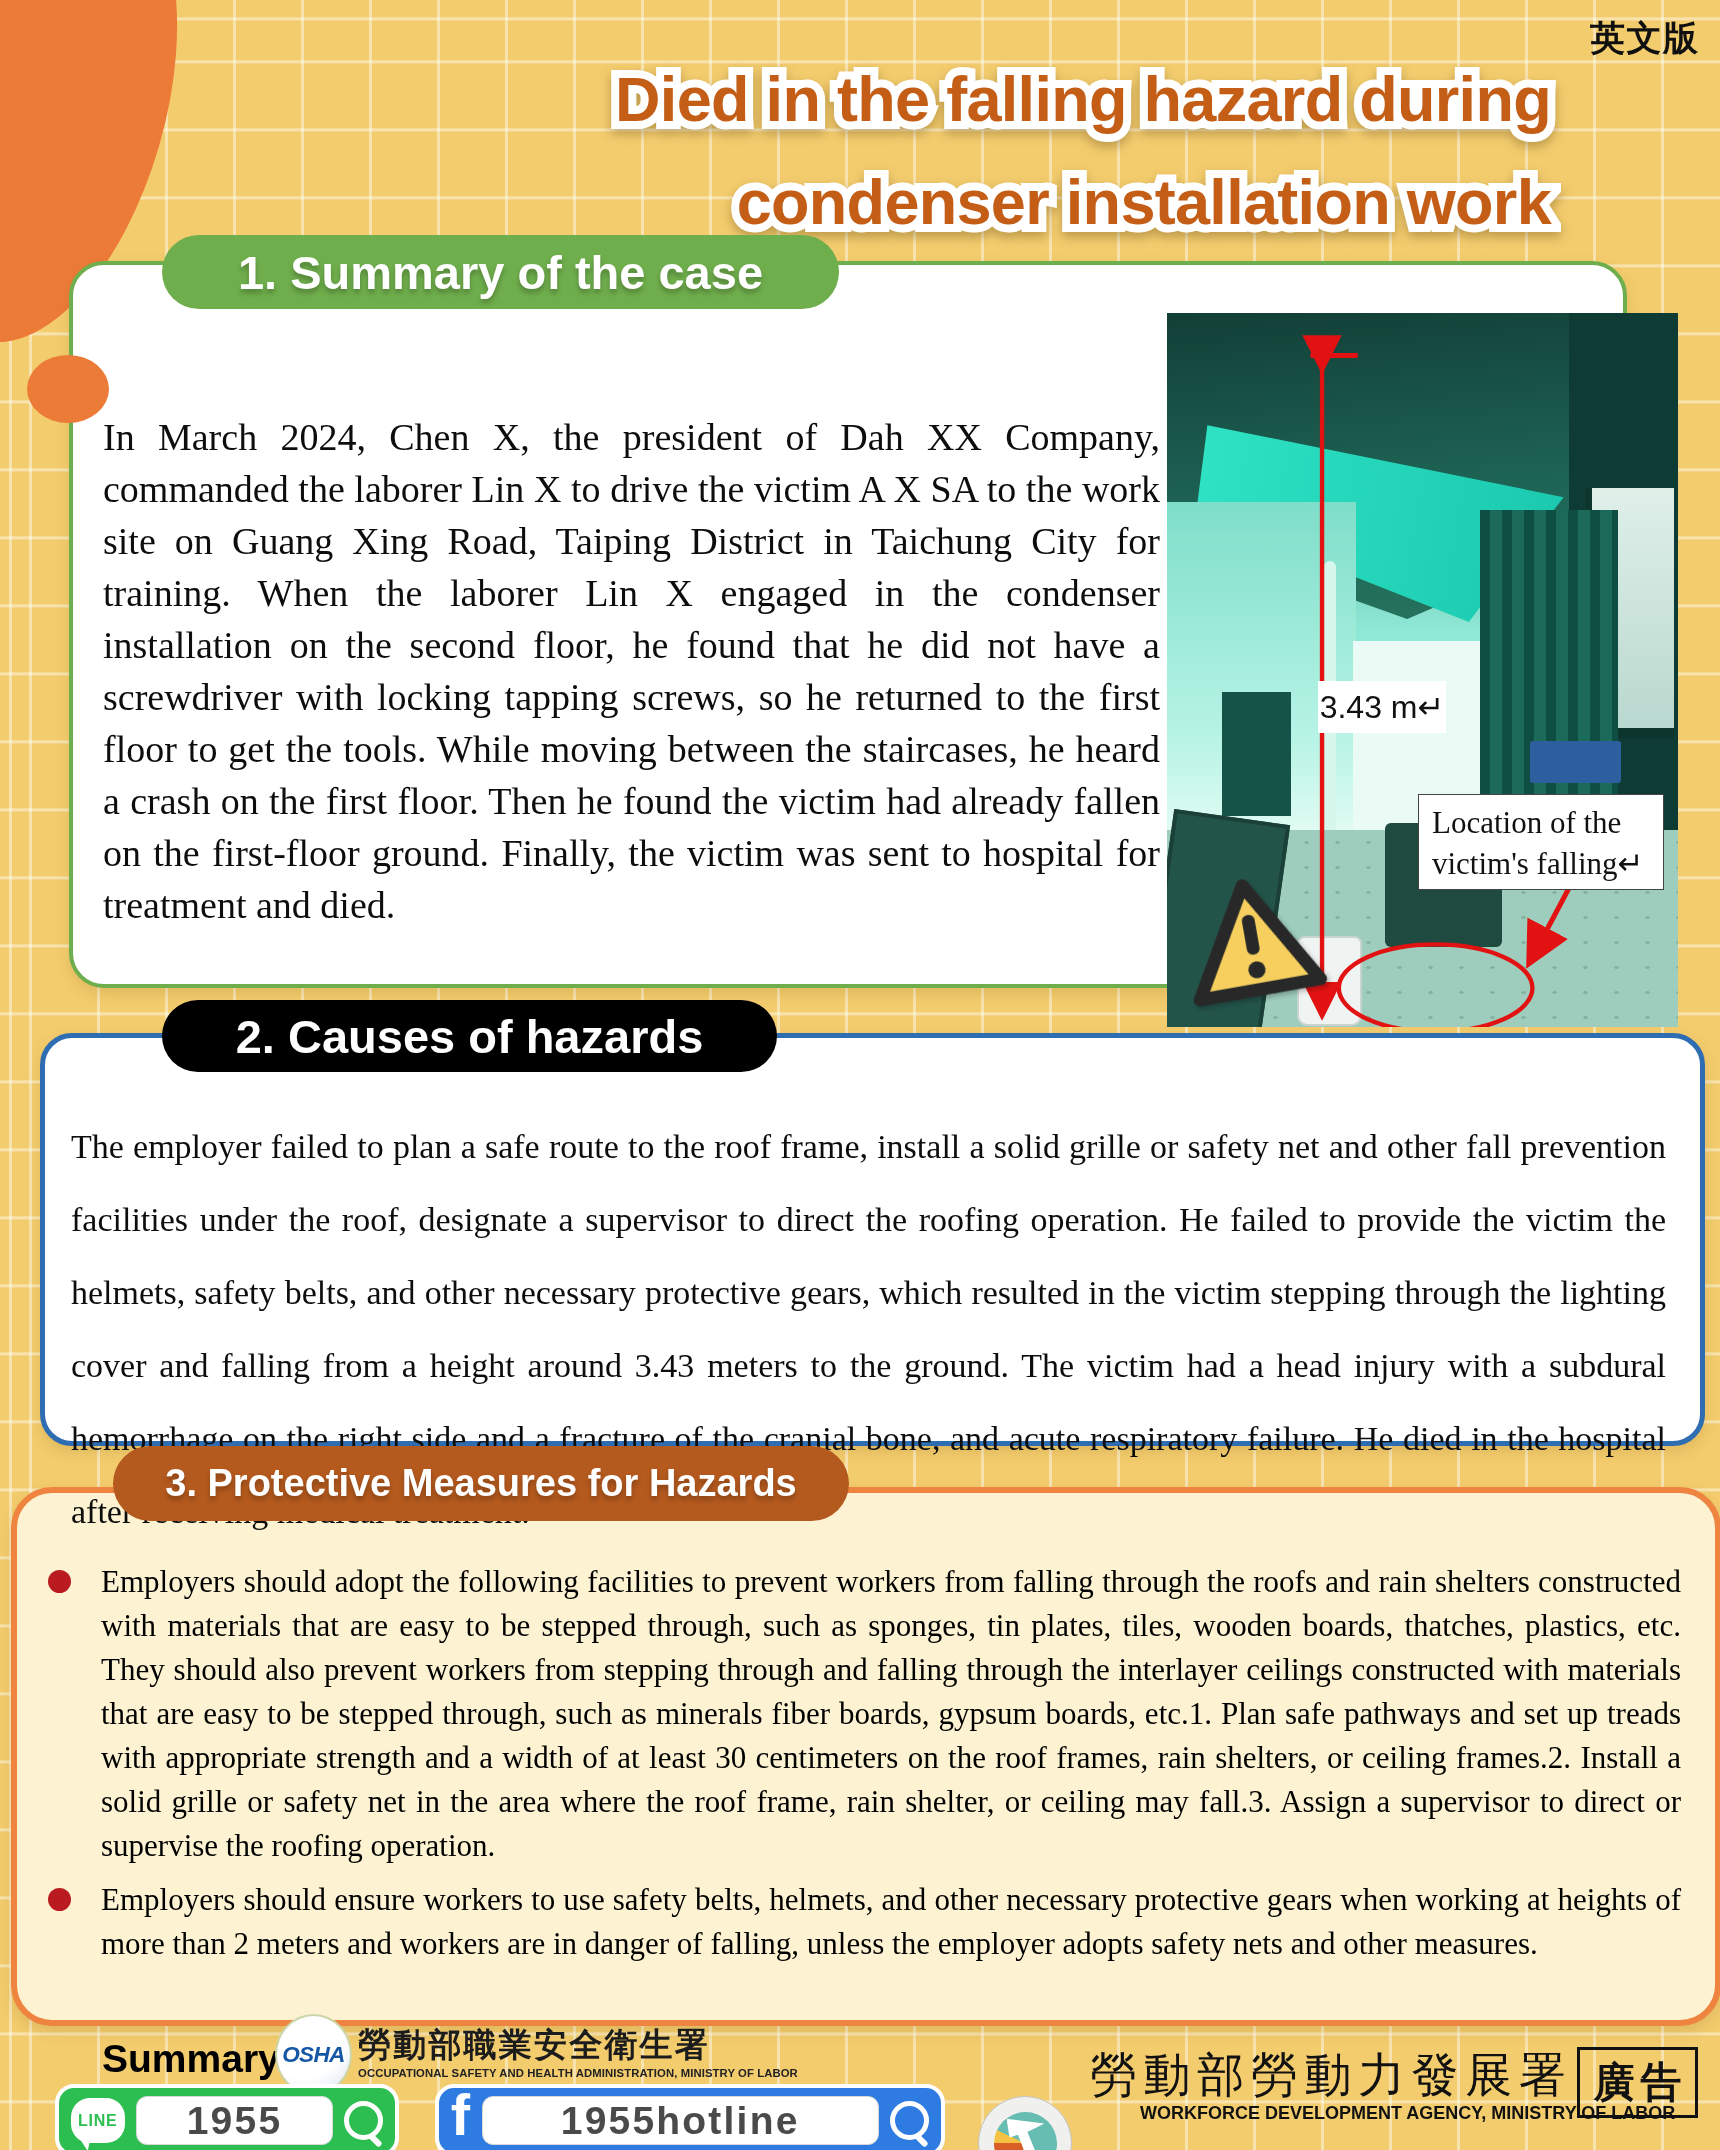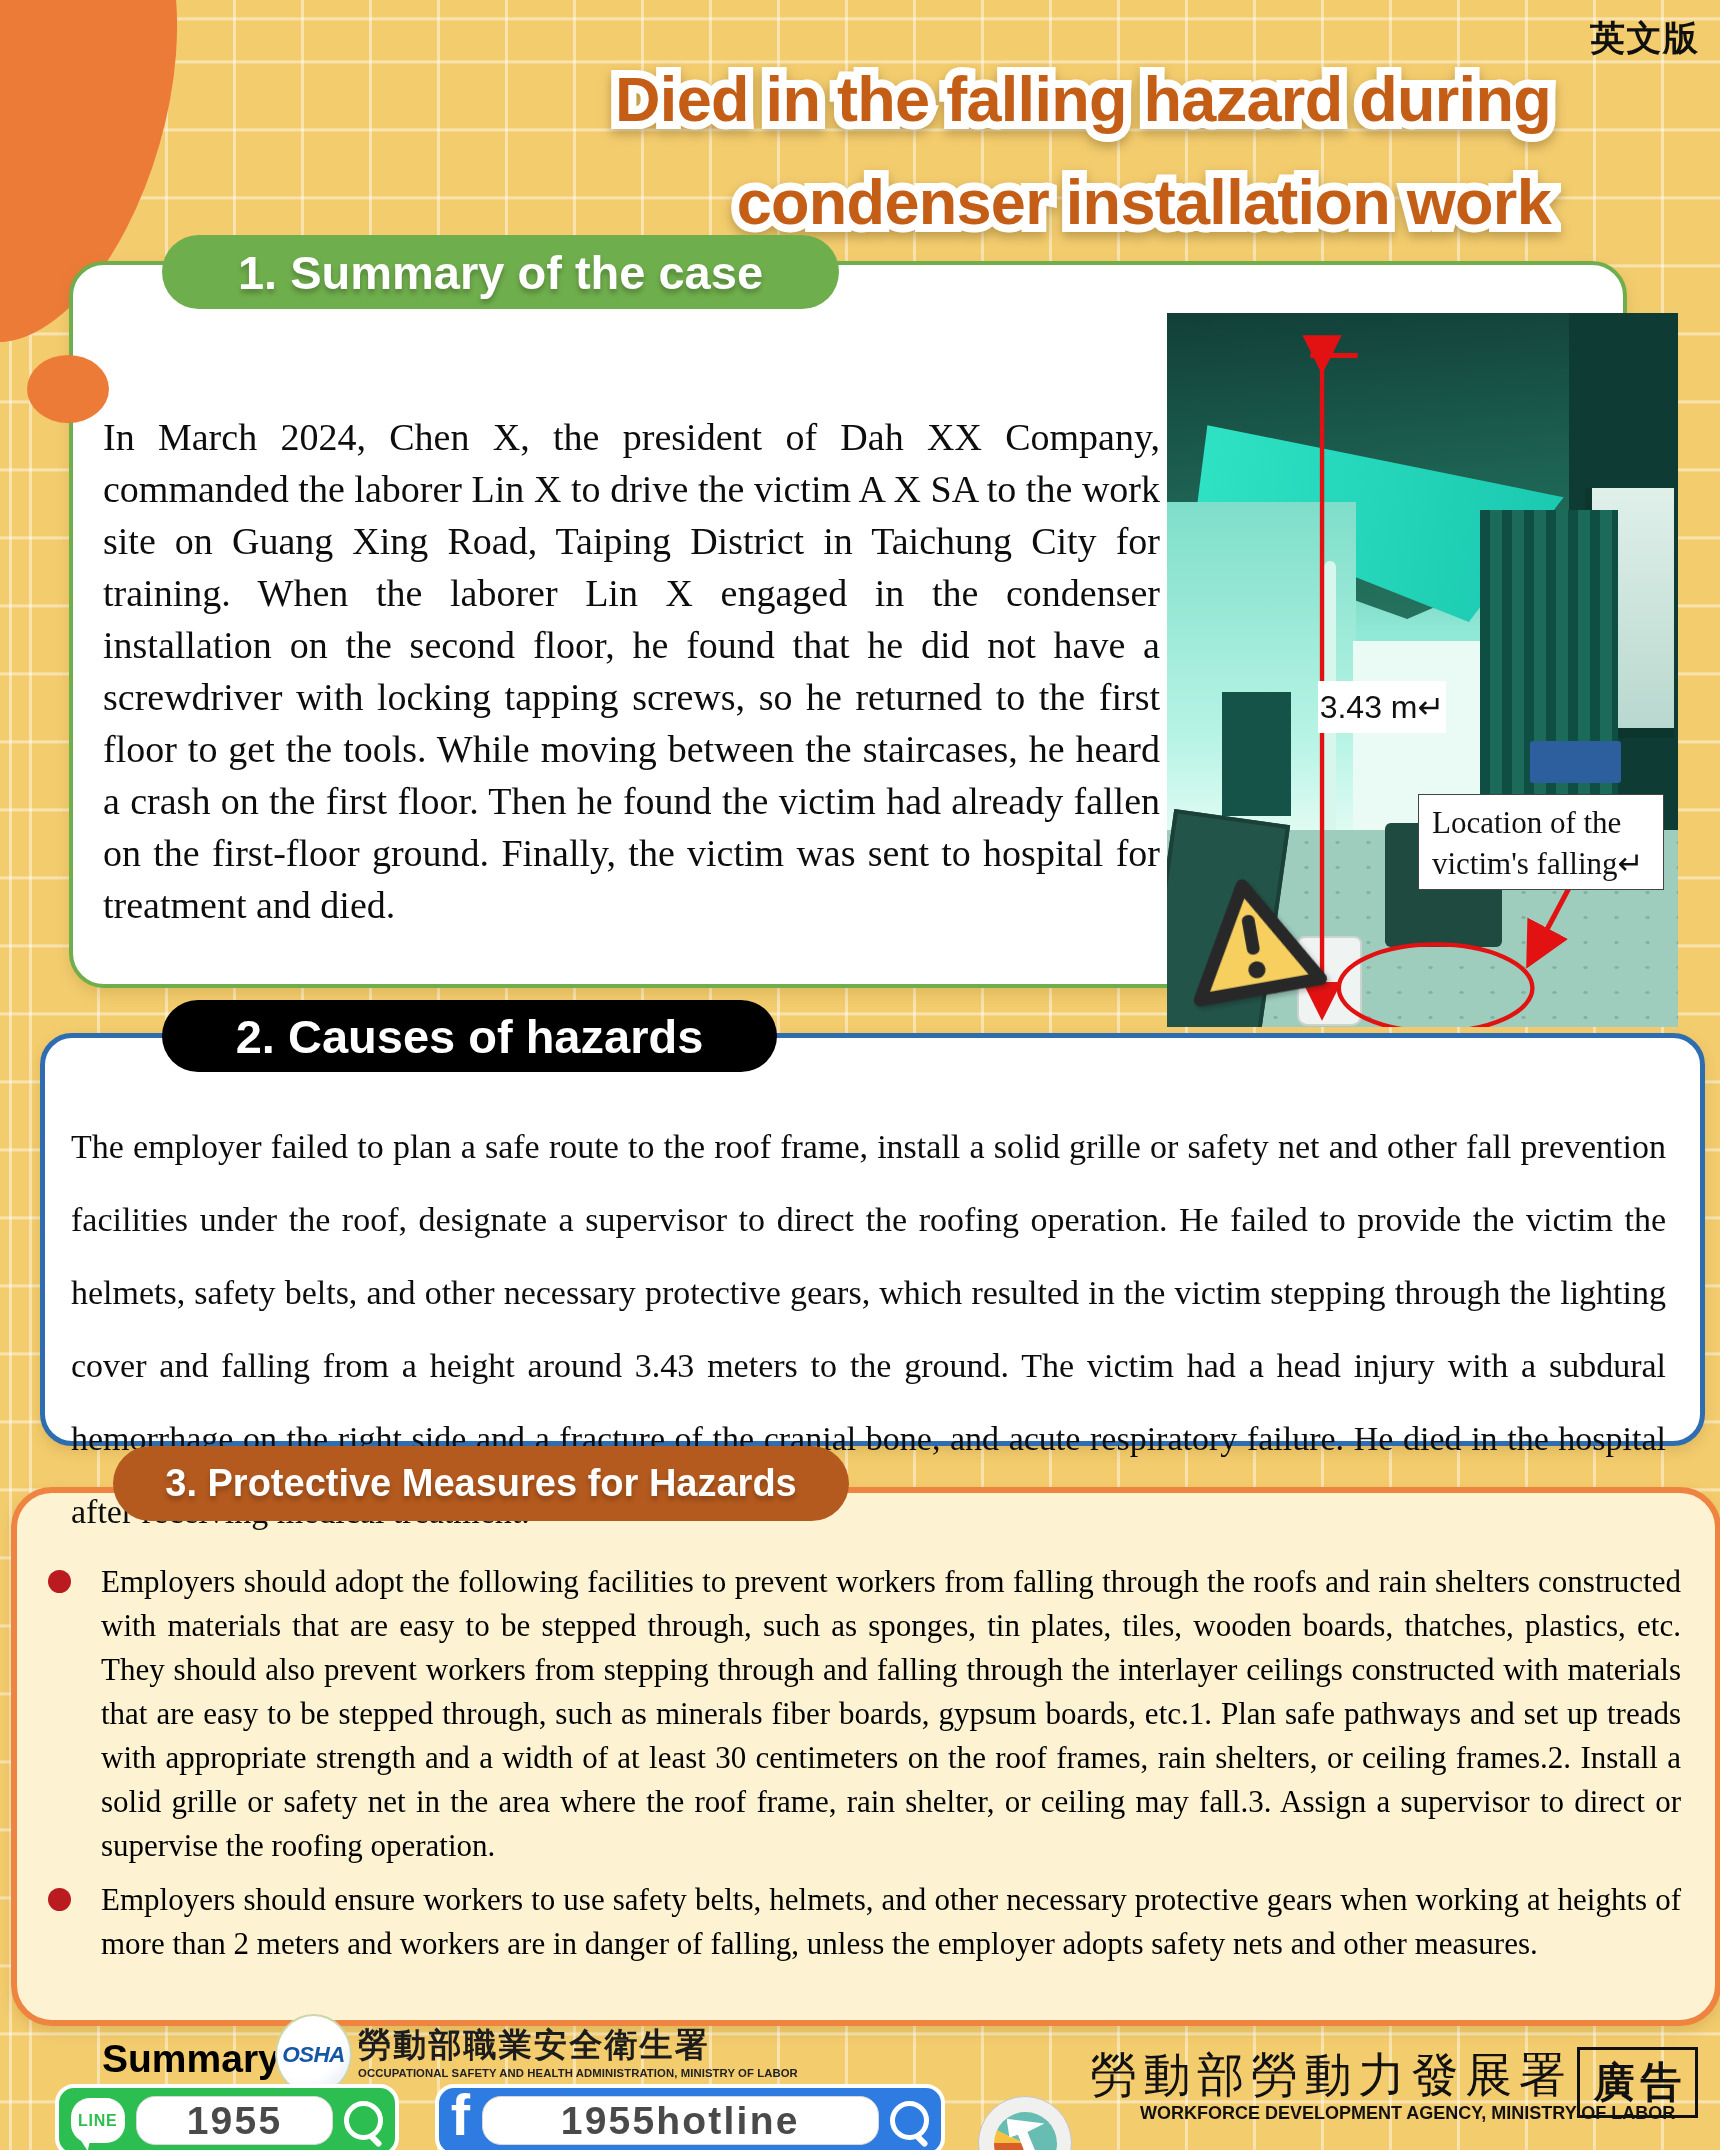--- a/index.html
+++ b/index.html
@@ -133,21 +133,21 @@
     width:54px;height:45px;background:#fff;border-radius:19px;position:relative;flex:0 0 auto;
     display:flex;align-items:center;justify-content:center;
   }
   .line-bubble::after{
     content:"";position:absolute;left:7.3px;bottom:-7.3px;width:0;height:0;
     border-left:11.7px solid transparent;border-top:11.7px solid #fff;transform:rotate(12deg);
   }
   .line-bubble span{font-size:16px;font-weight:800;color:#2cbe50;letter-spacing:0.7px;}
   .fb-f{font-size:58px;font-weight:800;color:#fff;flex:0 0 auto;line-height:44px;margin-top:-10.2px;}
   .search-pill{
-    background:#fff;border-radius:19px;border:1.5px solid #d7d7d7;height:47px;flex:1;
+    background:#fff;border-radius:11px;border:1.5px solid #d7d7d7;height:47px;flex:1;
     display:flex;align-items:center;justify-content:center;
     font-size:39px;font-weight:700;color:#4a4a4a;letter-spacing:2.2px;
   }
   .mag{width:29px;height:29px;border:5.1px solid #fff;border-radius:50%;position:relative;flex:0 0 auto;}
   .mag::after{content:"";position:absolute;left:23px;top:26px;width:5.8px;height:16px;background:#fff;border-radius:2.9px;transform:rotate(-45deg);}
   .wda-logo{
     position:absolute;left:978px;top:2096px;width:92px;height:92px;border-radius:50%;z-index:6;
     background:#f0f0ee;border:1.5px solid #c4c4c4;display:flex;align-items:center;justify-content:center;
   }
   .wda-inner{

